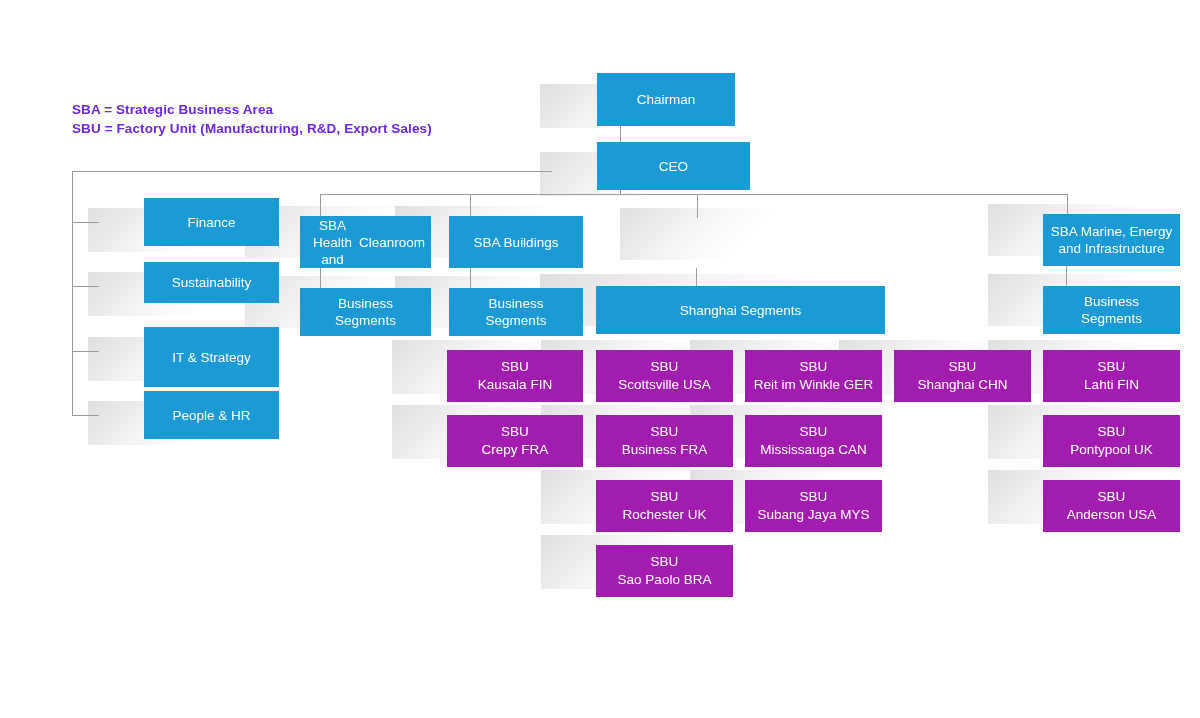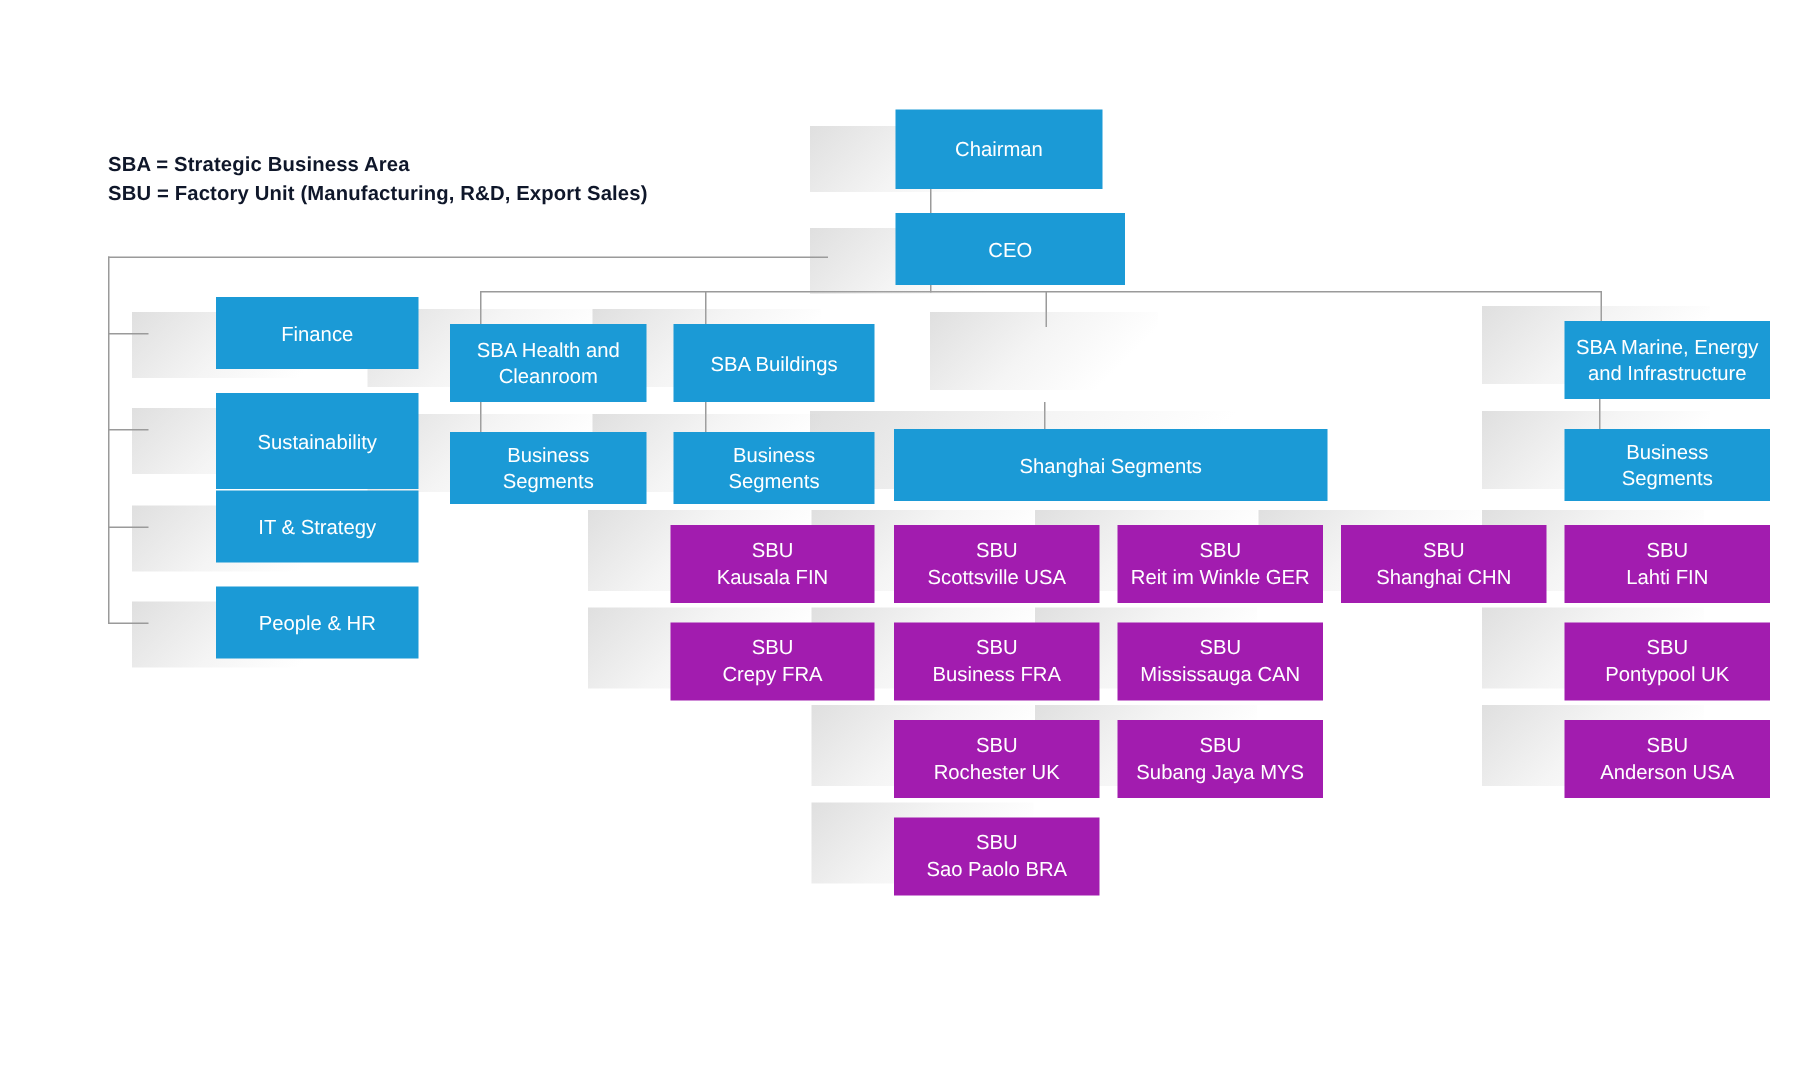--- a/index.html
+++ b/index.html
@@ -18,21 +18,21 @@
     height: 718px;
     background: #ffffff;
     overflow: hidden;
   }
 
   
   .legend {
     position: absolute;
     left: 72px;
     top: 100px;
-    color: #0f172a;
+    color: #6d28d9;
     font-size: 13.5px;
     font-weight: bold;
     line-height: 19px;
     letter-spacing: 0.1px;
     white-space: nowrap;
   }
   .legend div { white-space: nowrap; }
 
   
   .line {
@@ -132,31 +132,31 @@
     <span class="lbl">Chairman</span>
   </div>
 
   <div class="box blue" style="left:552px; top:142px; width:153px; height:48px;">
     <span class="lbl">CEO</span>
   </div>
 
   <div class="box blue" style="left:99px; top:198px; width:135px; height:48px;">
     <span class="lbl">Finance</span>
   </div>
-  <div class="box blue" style="left:99px; top:262px; width:135px; height:64px;">
+  <div class="box blue" style="left:99px; top:262px; width:135px; height:41px;">
     <span class="lbl">Sustainability</span>
   </div>
-  <div class="box blue" style="left:99px; top:327px; width:135px; height:48px;">
+  <div class="box blue" style="left:99px; top:327px; width:135px; height:60px;">
     <span class="lbl">IT &amp; Strategy</span>
   </div>
   <div class="box blue" style="left:99px; top:391px; width:135px; height:48px;">
     <span class="lbl">People &amp; HR</span>
   </div>
 
-  <div class="box blue" style="left:255px; top:216px; width:131px; height:52px; flex-direction:column; justify-content:center;">
+  <div class="box blue" style="left:255px; top:216px; width:131px; height:52px; flex-direction:row; justify-content:center;">
     <span class="lbl">SBA Health and</span>
     <span class="sub">Cleanroom</span>
   </div>
 
   <div class="box blue" style="left:404px; top:216px; width:134px; height:52px;">
     <span class="lbl">SBA Buildings</span>
   </div>
 
 
   <div class="box blue" style="left:998px; top:214px; width:137px; height:52px; flex-direction:column; justify-content:center;">

